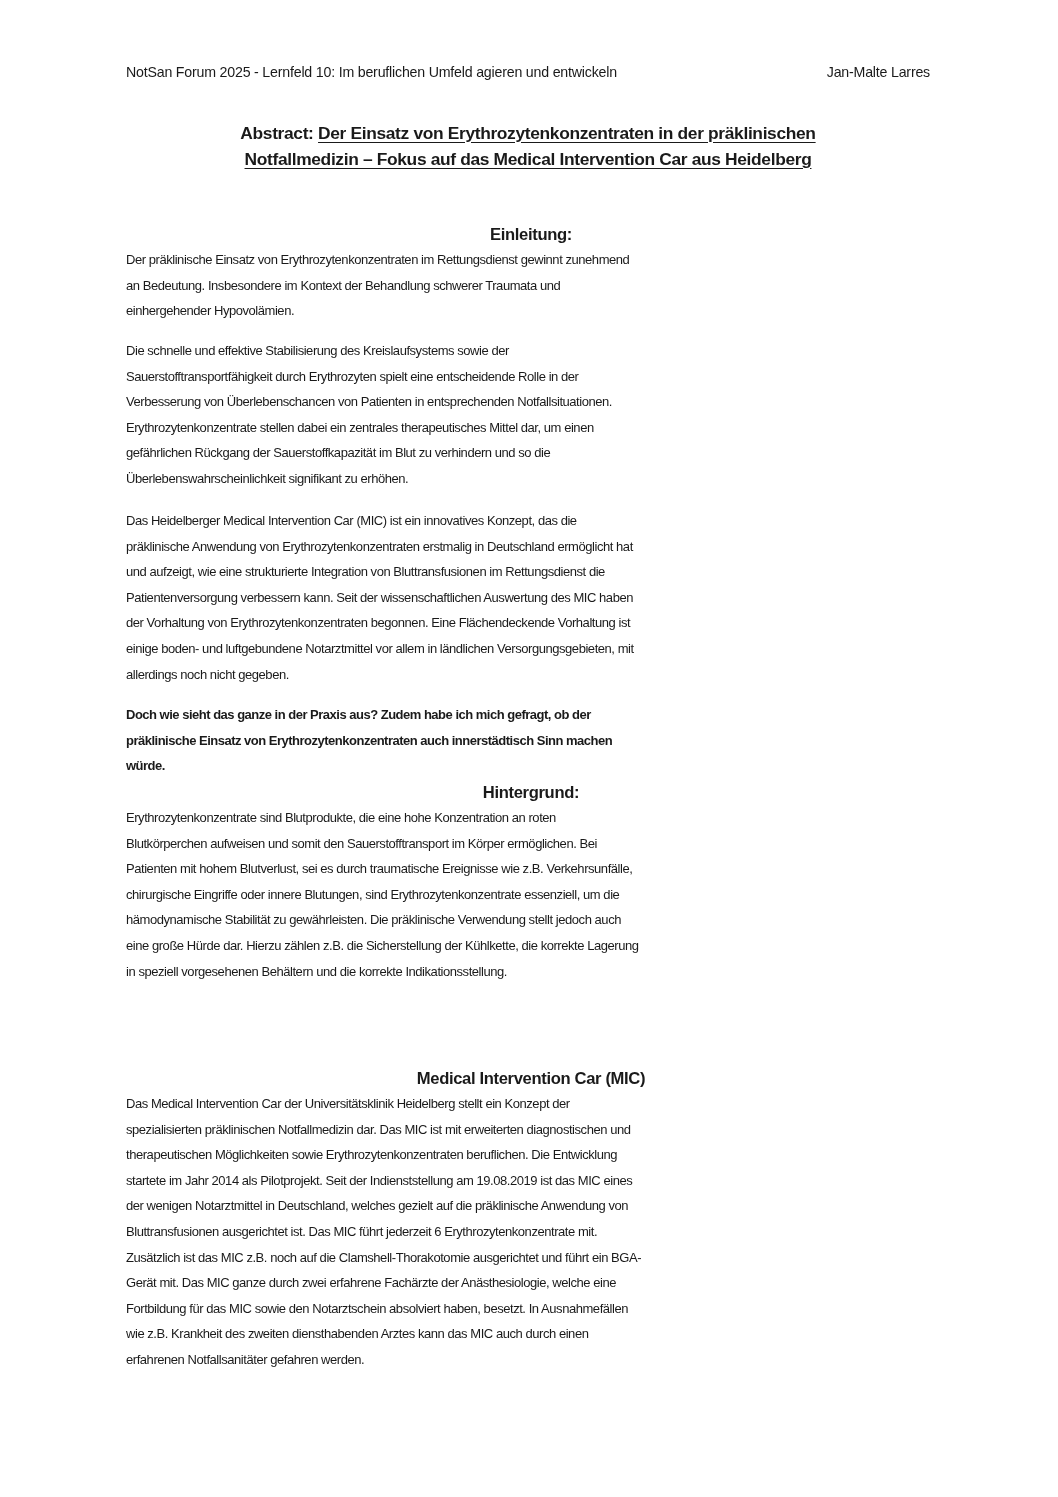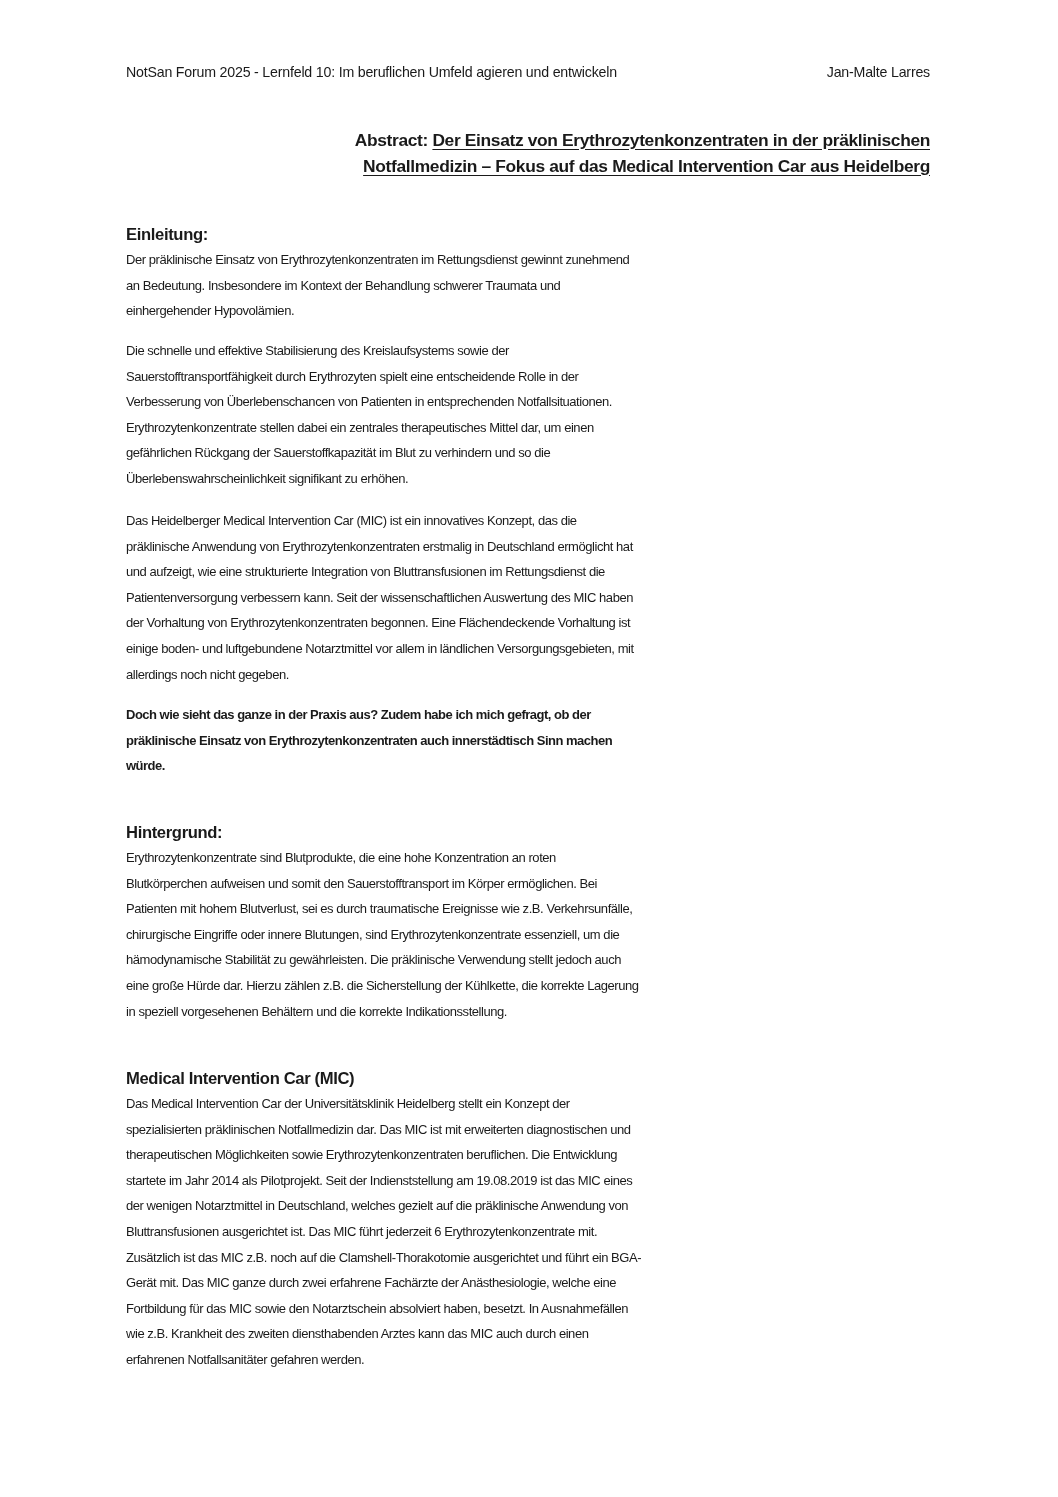--- a/index.html
+++ b/index.html
@@ -29,43 +29,44 @@
       width: 804px;
       font-size: 14.2px;
       letter-spacing: -0.2px;
       color: #1a1a1a;
     }
     .header .left { position: absolute; left: 0; top: 0; white-space: nowrap; }
     .header .right { position: absolute; right: 0; top: 0; white-space: nowrap; }
 
     .title {
       position: absolute;
-      top: 127px;
+      top: 120px;
       left: 126px;
       width: 804px;
-      text-align: right;
+      text-align: center;
       font-weight: bold;
       font-size: 17.4px;
       line-height: 26px;
       letter-spacing: -0.35px;
     }
     .title .u { text-decoration: underline; text-underline-offset: 3px; }
     .title .line { display: block; white-space: nowrap; }
 
     .section {
       position: absolute;
       left: 126px;
       width: 810px;
     }
     .heading {
       font-weight: bold;
       font-size: 16.6px;
       line-height: 25px;
       letter-spacing: -0.35px;
       white-space: nowrap;
+      text-align: center;
     }
     .para {
       font-size: 13px;
       line-height: 25.6px;
       letter-spacing: -0.45px;
     }
     .para .line { display: block; white-space: nowrap; }
     .para.bold { font-weight: bold; letter-spacing: -0.5px; }
   </style>
 </head>
@@ -116,21 +117,21 @@
   </div>
 
   <div class="section" style="top:702px;">
     <div class="para bold">
       <span class="line">Doch wie sieht das ganze in der Praxis aus? Zudem habe ich mich gefragt, ob der</span>
       <span class="line">präklinische Einsatz von Erythrozytenkonzentraten auch innerstädtisch Sinn machen</span>
       <span class="line">würde.</span>
     </div>
   </div>
 
-  <div class="section" style="top:820px;">
+  <div class="section" style="top:780px;">
     <div class="heading">Hintergrund:</div>
     <div class="para">
       <span class="line">Erythrozytenkonzentrate sind Blutprodukte, die eine hohe Konzentration an roten</span>
       <span class="line">Blutkörperchen aufweisen und somit den Sauerstofftransport im Körper ermöglichen. Bei</span>
       <span class="line">Patienten mit hohem Blutverlust, sei es durch traumatische Ereignisse wie z.B. Verkehrsunfälle,</span>
       <span class="line">chirurgische Eingriffe oder innere Blutungen, sind Erythrozytenkonzentrate essenziell, um die</span>
       <span class="line">hämodynamische Stabilität zu gewährleisten. Die präklinische Verwendung stellt jedoch auch</span>
       <span class="line">eine große Hürde dar. Hierzu zählen z.B. die Sicherstellung der Kühlkette, die korrekte Lagerung</span>
       <span class="line">in speziell vorgesehenen Behältern und die korrekte Indikationsstellung.</span>
     </div>

